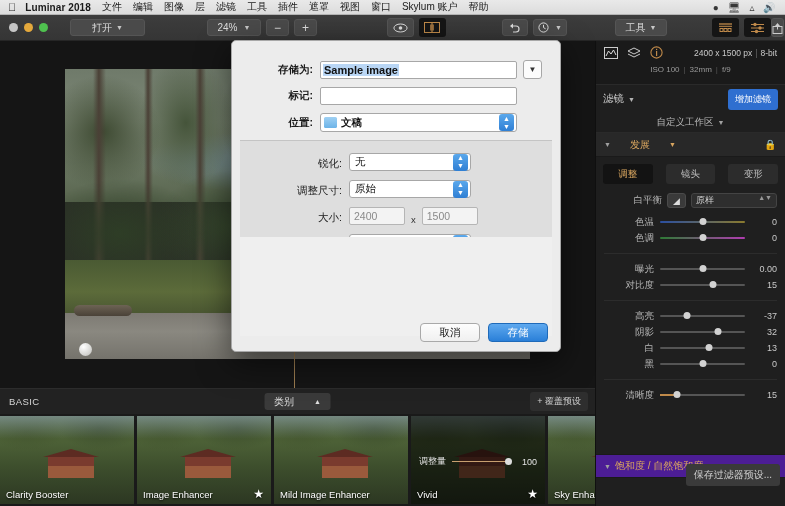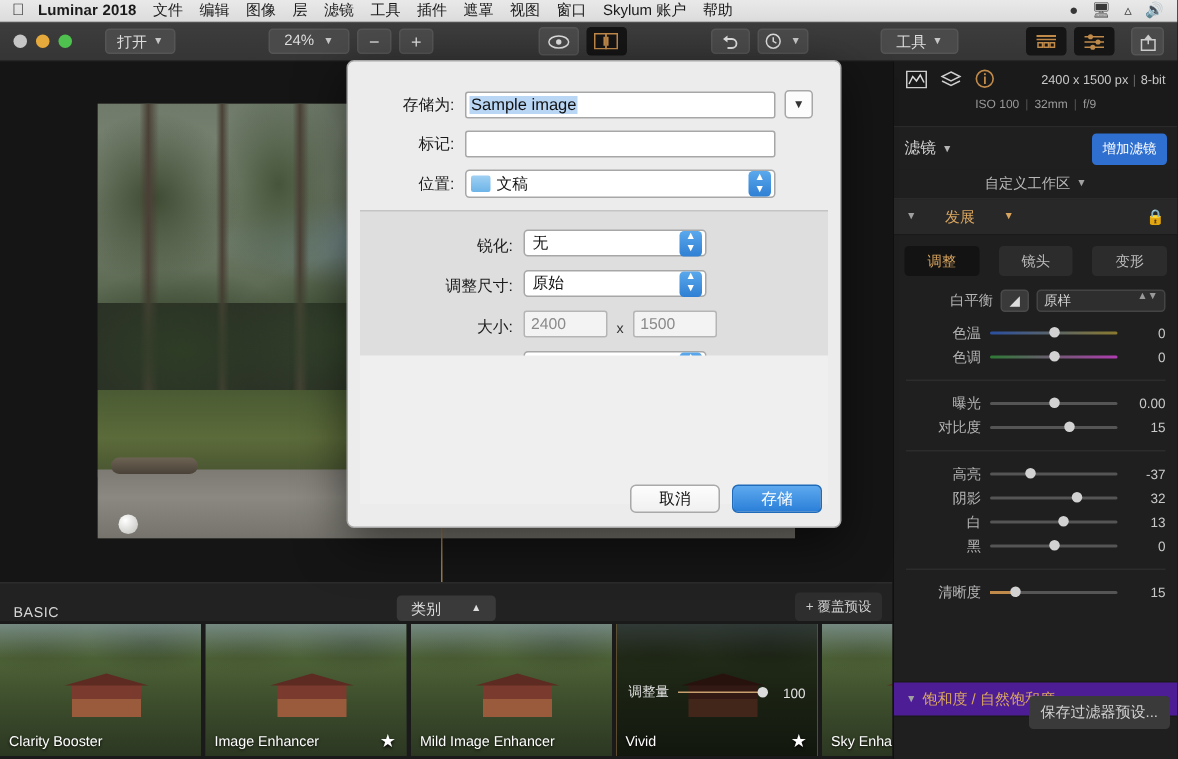--- a/index.html
+++ b/index.html
@@ -34,21 +34,21 @@
   .traffic { display: flex; gap: 6px; margin-left: 9px; }
   .tl { width: 9px; height: 9px; border-radius: 50%; }
   .tl.r { background: #c6c6c6; }
   .tl.y { background: #e5a93c; }
   .tl.g { background: #4fc14f; }
 
   .tbtn {
     height: 17px; border-radius: 3px; background: #4a4a4a;
     border: 1px solid #555; color: #ddd; font-size: 10px;
     display: inline-flex; align-items: center; justify-content: center;
-    padding: 0 7px; gap: 4px; white-space: nowrap;
+    padding: 0 21px; gap: 4px; white-space: nowrap;
   }
   .caret { font-size: 7px; opacity: .85; }
 
   .grp { display: flex; align-items: center; gap: 5px; }
   .zoomval {
     width: 54px; height: 17px; background: #4a4a4a; border: 1px solid #555;
     border-radius: 3px; color: #ddd; font-size: 10px;
     display: flex; align-items: center; justify-content: center; gap: 6px;
   }
   .sqbtn {
@@ -125,21 +125,21 @@
 
   
   .connector {
     position: absolute; left: 294px; top: 348px; width: 1px; height: 40px;
     background: #9a7b4f;
   }
 
   
   .presethdr {
     position: absolute; left: 0; top: 388px; width: 595px; height: 26px;
-    background: #222; display: flex; align-items: flex-end;
+    background: #222; display: flex; align-items: center;
     border-top: 1px solid #2c2c2c;
   }
   .presethdr .basic {
     margin-left: 9px; color: #d6d6d6; font-size: 9.5px; letter-spacing: .4px;
   }
   .cat-btn {
     position: absolute; left: 50%; transform: translateX(-50%);
     height: 17px; background: #3a3a3a; border-radius: 3px;
     display: flex; align-items: center; gap: 20px; padding: 0 10px;
     color: #ddd; font-size: 10px;
@@ -293,21 +293,21 @@
     border-radius: 3px; padding: 4px 8px; white-space: nowrap;
   }
 
   
   .dialog {
     position: absolute; left: 231px; top: 40px; width: 330px; height: 312px;
     background: #ececec; border: 1px solid #a8a8a8;
     border-radius: 5px; box-shadow: 0 10px 32px rgba(0,0,0,.55);
     overflow: hidden;
   }
-  .dlg-top { padding: 19px 18px 0 14px; }
+  .dlg-top { padding: 19px 18px 0 24px; font-weight: bold; }
   .frow { display: flex; align-items: center; margin-bottom: 8px; }
   .frow .flabel {
     width: 57px; text-align: right; margin-right: 7px;
     font-size: 10.5px; color: #1a1a1a;
   }
   .finput {
     flex: 1; height: 18px; background: #fff; border: 1px solid #a7a7a7;
     border-radius: 2px; font-size: 11px; color: #111;
     display: flex; align-items: center; padding: 0 2px;
   }

